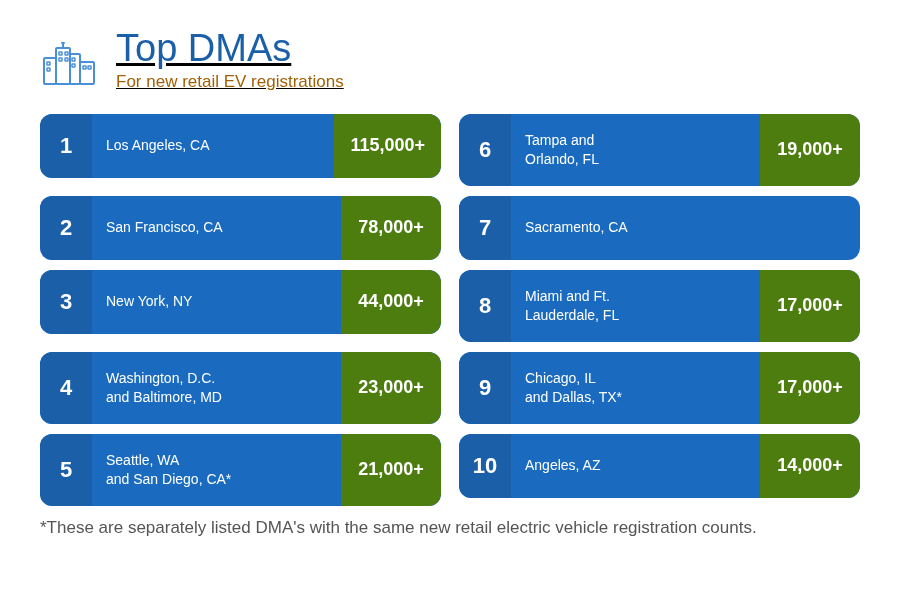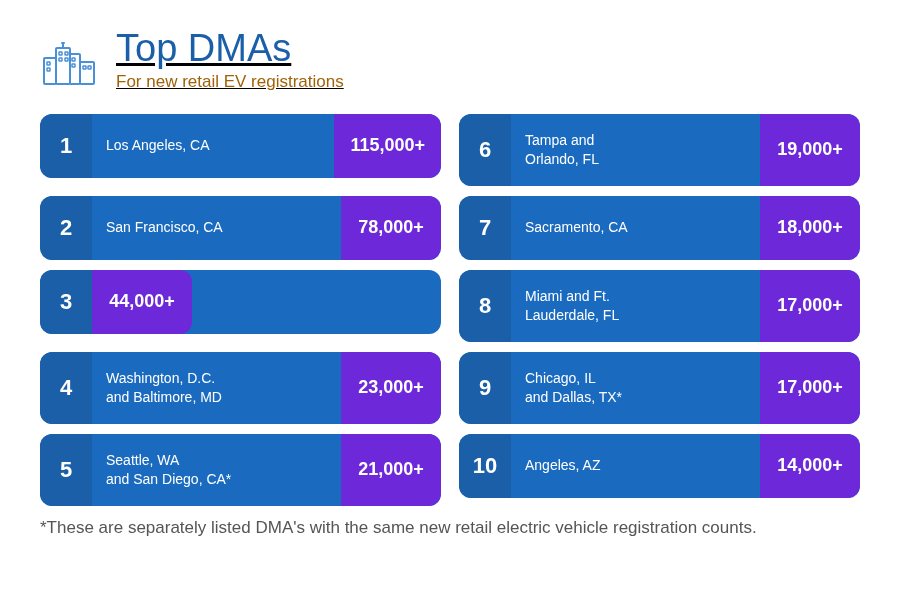--- a/index.html
+++ b/index.html
@@ -70,21 +70,21 @@
     }
     .dma-name {
       color: #ffffff;
       font-size: 14px;
       font-weight: 400;
       padding: 0 22px 0 14px;
       flex: 1;
       line-height: 1.35;
     }
     .dma-count {
-      background: #6d28d9;
+      background: #4d7c0f;
       color: #ffffff;
       font-size: 18px;
       font-weight: 700;
       padding: 0 16px;
       height: 100%;
       display: flex;
       align-items: center;
       justify-content: center;
       border-radius: 0 12px 12px 0;
       min-width: 100px;
@@ -140,24 +140,24 @@
         <div class="dma-count">19,000+</div>
       </div>
       <div class="dma-card">
         <div class="rank-badge">2</div>
         <div class="dma-name">San Francisco, CA</div>
         <div class="dma-count">78,000+</div>
       </div>
       <div class="dma-card">
         <div class="rank-badge">7</div>
         <div class="dma-name">Sacramento, CA</div>
-        <div class="dma-count">18,000+</div>
       </div>
       <div class="dma-card">
         <div class="rank-badge">3</div>
+        <div class="dma-name">New York, NY</div>
         <div class="dma-count">44,000+</div>
       </div>
       <div class="dma-card tall">
         <div class="rank-badge">8</div>
         <div class="dma-name">Miami and Ft.<br>Lauderdale, FL</div>
         <div class="dma-count">17,000+</div>
       </div>
       <div class="dma-card tall">
         <div class="rank-badge">4</div>
         <div class="dma-name">Washington, D.C.<br>and Baltimore, MD</div>

